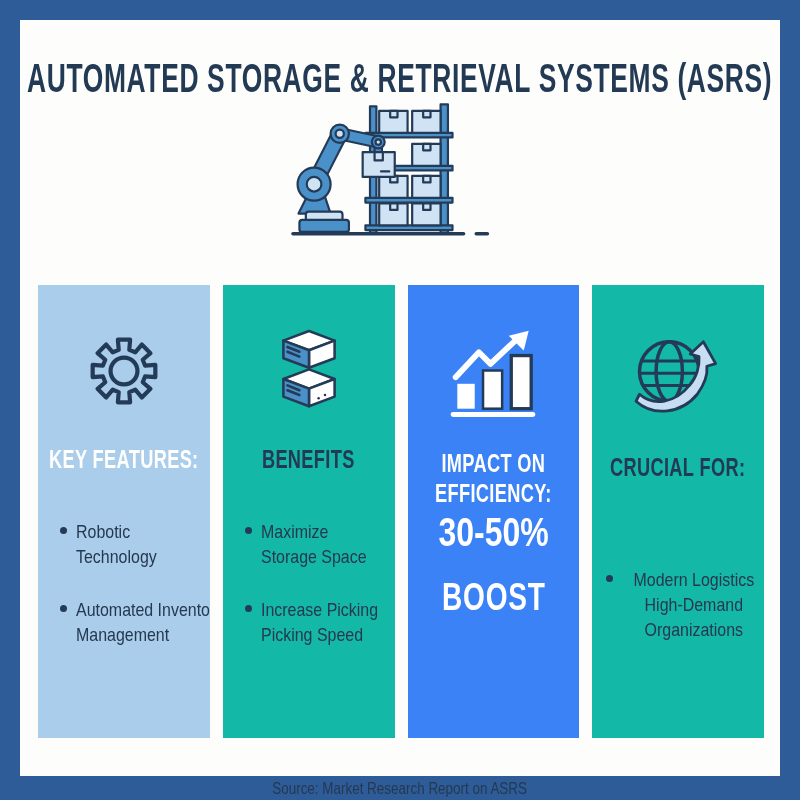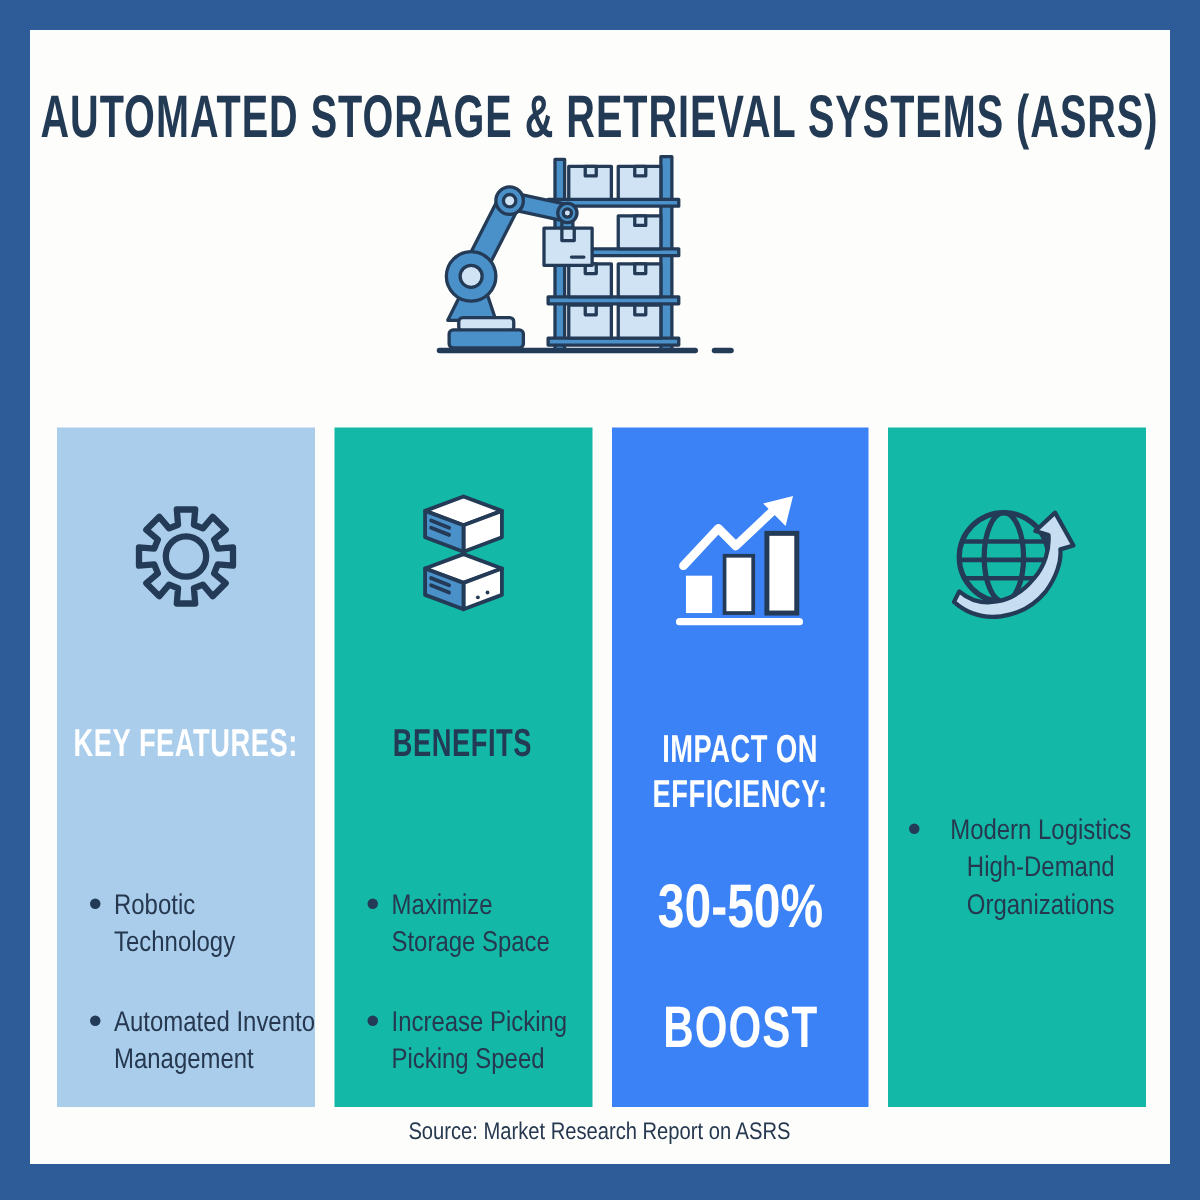--- a/index.html
+++ b/index.html
@@ -27,21 +27,20 @@
   
   .hero{position:absolute;top:74px;left:262px;width:220px;height:152px;}
   
   .columns{
     position:absolute;top:265px;left:18px;right:16px;height:453px;
     display:flex;gap:13px;
   }
   .col{
     flex:1 1 0;display:flex;flex-direction:column;align-items:center;
     overflow:hidden;
-    gap:36px;
   }
   .col.light{background:#a9cdeb;}
   .col.pale{background:#14b8a6;}
   .col.highlight{background:#3b82f6;}
   .col-icon{margin-top:44px;flex:none;}
   .heading{
     margin-top:32px;width:100%;
     display:flex;justify-content:center;
   }
   .heading span{
@@ -72,34 +71,34 @@
   .col4 .btext{text-align:center;transform-origin:center;}
   
   .stat-value-row,.stat-label-row,.stat-caption-row{
     width:100%;display:flex;justify-content:center;
   }
   .stat-value-row{text-align:right;}
   .stat-value-row span{
     flex:none;white-space:nowrap;color:#ffffff;
     font-size:41px;font-weight:bold;transform:scaleX(0.78);
   }
-  .stat-label-row{margin-top:0;align-items:center;}
+  .stat-label-row{margin-top:19px;align-items:center;}
   .stat-label-row span{
     flex:none;white-space:nowrap;color:#ffffff;
     font-size:39px;font-weight:bold;letter-spacing:1px;transform:scaleX(0.72);
   }
   .stat-caption-row{margin-top:22px;}
   .stat-caption-row span{
     flex:none;white-space:pre-line;text-align:center;
     font-size:20px;line-height:1.35;color:#243b57;
     transform:scaleX(0.82);
   }
   
   .footer{
-    position:absolute;top:726px;left:0;right:0;
+    position:absolute;top:760px;left:0;right:0;
     display:flex;justify-content:center;text-align:right;
   }
   .footer span{
     flex:none;white-space:nowrap;
     font-size:16px;color:#26384f;transform:scaleX(0.84);
   }
 </style>
 </head>
 <body>
 
@@ -249,20 +248,23 @@
       <svg class="col-icon" width="98" height="92" viewBox="0 0 112 104" fill="none">
         <g stroke="#243b57" stroke-width="4">
           <circle cx="46" cy="48" r="34"></circle>
           <ellipse cx="46" cy="48" rx="15" ry="34"></ellipse>
           <line x1="15" y1="36" x2="77" y2="36" stroke-width="3.5"></line>
           <line x1="12" y1="50" x2="80" y2="50" stroke-width="3.5"></line>
           <line x1="15" y1="64" x2="77" y2="64" stroke-width="3.5"></line>
         </g>
         <path d="M8,82 C28,100 60,96 78,74 C86,63 90,51 89,42 L99,39 L85,14 L70,28 L80,31 C81,42 77,55 69,64 C53,84 28,88 12,74 Z" fill="#c7ddf2" stroke="#243b57" stroke-width="3.2" stroke-linejoin="round"></path>
       </svg>
+      <div class="heading">
+        <span>CRUCIAL FOR:</span>
+      </div>
       <ul class="bullets">
         <li>
           <span class="dot"></span>
           <span class="btext">Modern Logistics
 High-Demand
 Organizations</span>
         </li>
       </ul>
     </div>
 

